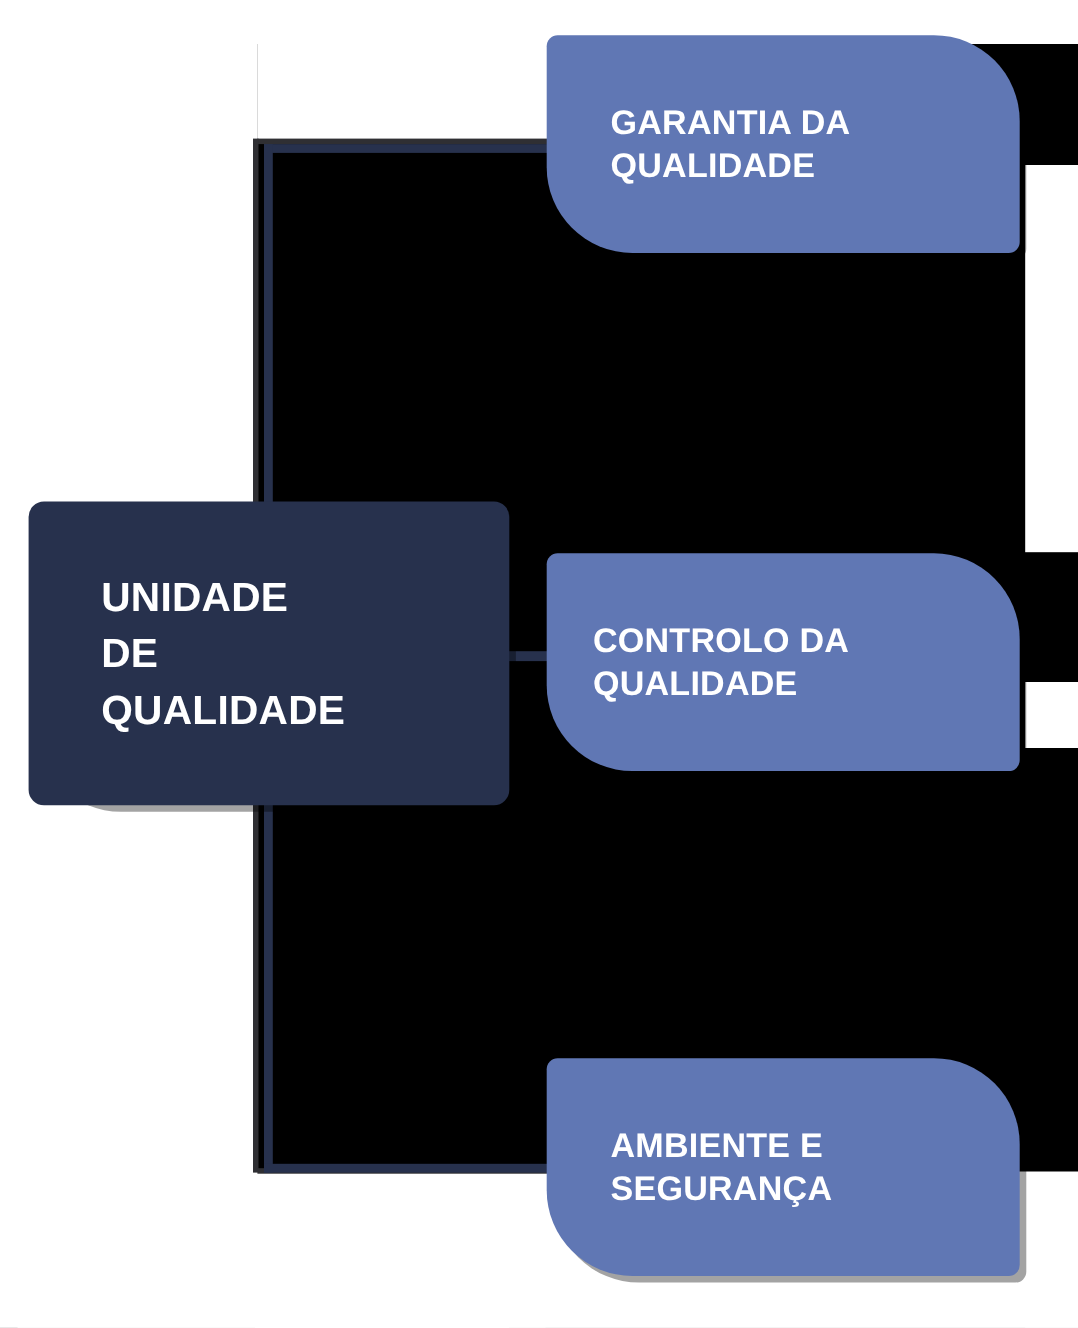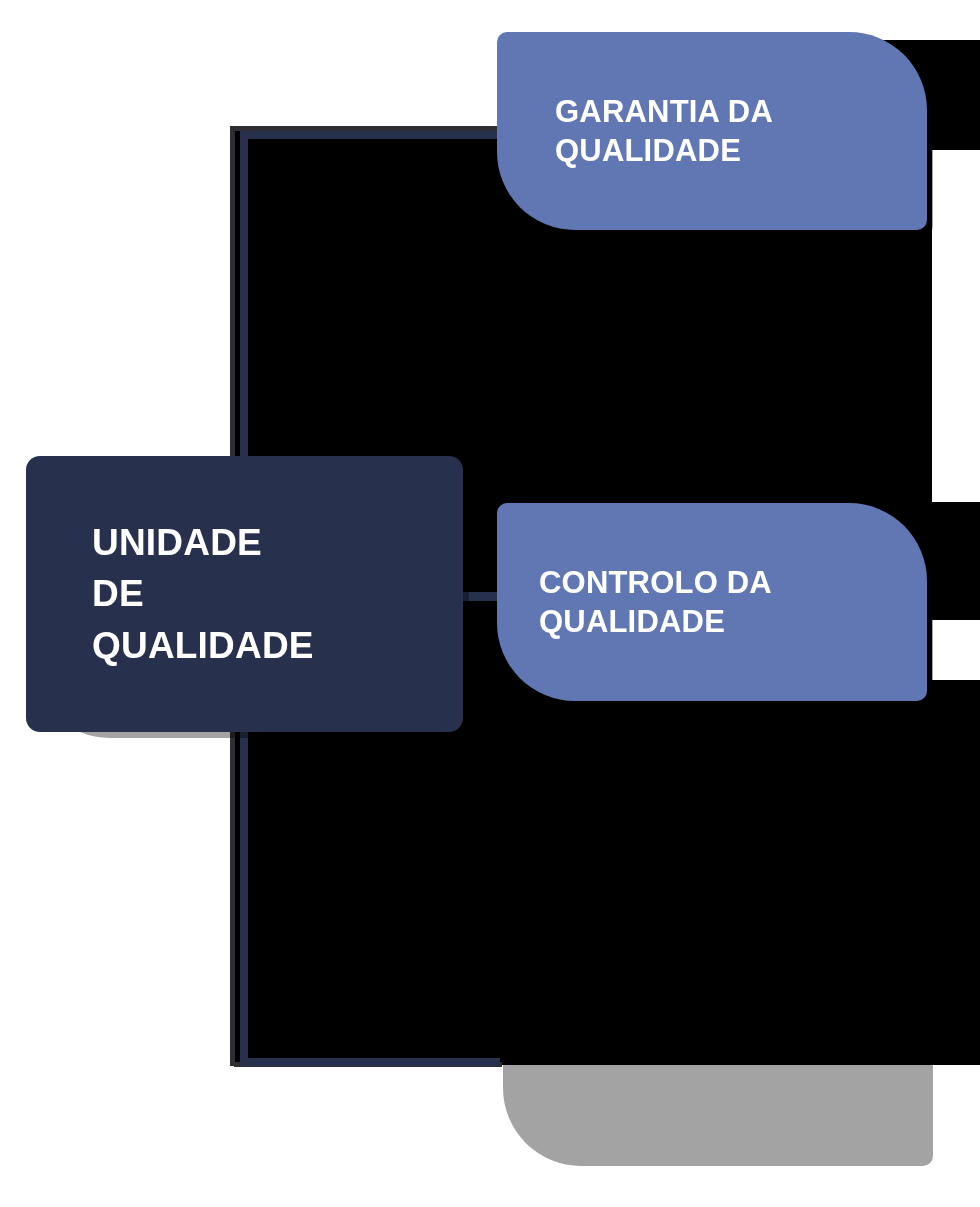--- a/index.html
+++ b/index.html
@@ -148,14 +148,18 @@
     <span class="label">UNIDADE
 DE
 QUALIDADE</span>
   </div>
 
   <div class="node node-branch" id="node-branch-1">
     <span class="label">CONTROLO DA
 QUALIDADE</span>
   </div>
 
+  <div class="node node-branch" id="node-branch-2">
+    <span class="label">AMBIENTE E
+SEGURANÇA</span>
+  </div>
 
 </div>
 
 </body></html>

